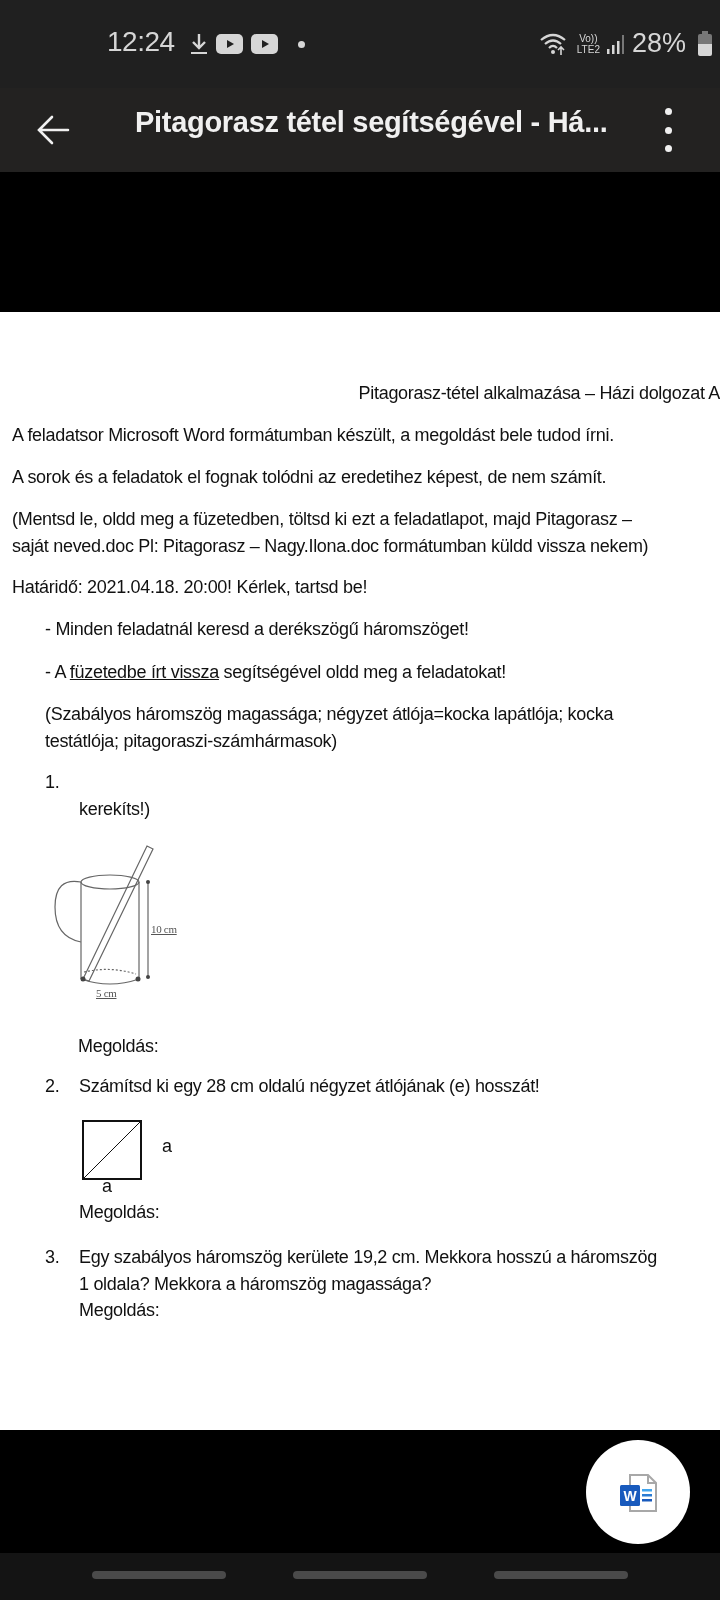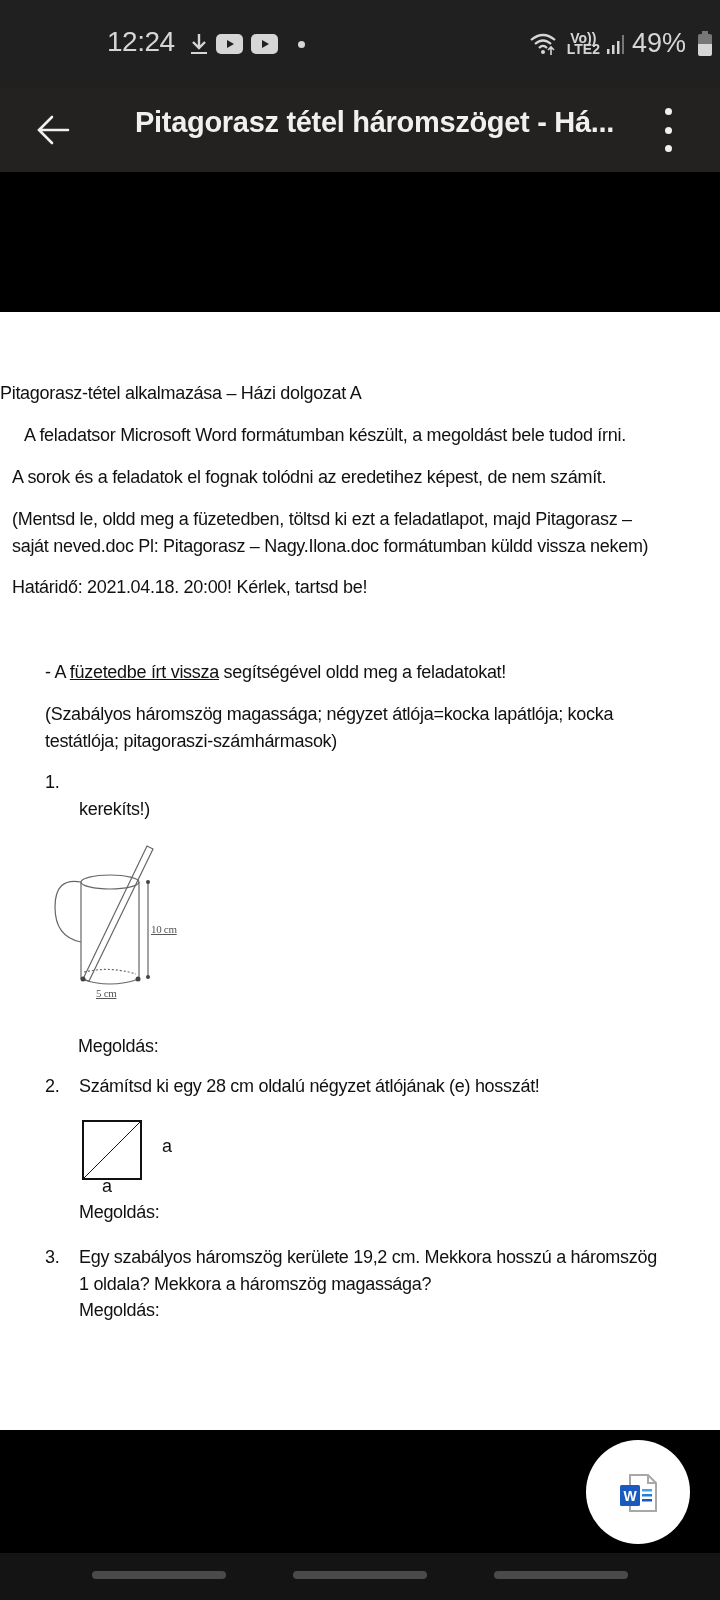--- a/index.html
+++ b/index.html
@@ -5,21 +5,21 @@
   html, body { margin:0; padding:0; }
   body { width:720px; height:1600px; position:relative; background:#000; overflow:hidden;
          font-family:"Liberation Sans", sans-serif; }
   .statusbar { position:absolute; left:0; top:0; width:720px; height:88px; background:#202020; color:#d6d6d6;padding-left:44px; }
   .sb-time { position:absolute; left:107px; top:26px; font-size:28px; letter-spacing:-0.5px; }
   .sb-left-icons { position:absolute; left:190px; top:32px; display:flex; align-items:center; gap:8px; }
   .yt { width:27px; height:20px; background:#d6d6d6; border-radius:5px; position:relative; }
   .yt::after { content:""; position:absolute; left:11px; top:6px; border-left:7px solid #202020; border-top:4px solid transparent; border-bottom:4px solid transparent; }
   .dot { width:7px; height:7px; border-radius:50%; background:#d6d6d6; margin-left:12px; }
   .sb-right { position:absolute; right:50px; top:28px; display:flex; align-items:center; gap:6px; }
-  .lte { font-size:14px; line-height:11px; text-align:center;font-weight:bold; }
+  .lte { font-size:10px; line-height:11px; text-align:center; }
   .sb-batt-txt { font-size:27px; }
   .batt { position:absolute; right:52px; top:34px; width:14px; height:22px; border-radius:2px; background:linear-gradient(#777 0 45%, #d6d6d6 45% 100%); }
   .batt::before { content:""; position:absolute; left:4px; top:-3px; width:6px; height:3px; background:#777; }
 
   .appbar { position:absolute; left:0; top:88px; width:720px; height:84px; background:#232221; }
   .back { position:absolute; left:34px; top:22px; width:40px; height:40px; }
   .title { position:absolute; left:135px; top:18px; font-size:29px; font-weight:bold; color:#f0f0f0; letter-spacing:-0.3px; white-space:nowrap; }
   .kebab { position:absolute; left:660px; top:20px; width:16px; height:44px; display:flex; flex-direction:column; justify-content:space-between; align-items:center; }
   .kebab span { width:7px; height:7px; border-radius:50%; background:#f0f0f0; }
 
@@ -61,47 +61,48 @@
     <div class="lte">
       <div>Vo))</div>
       <div>LTE2</div>
     </div>
     <svg width="20" height="22" viewBox="0 0 20 22">
       <rect x="1" y="16" width="2.5" height="5" fill="#d6d6d6"></rect>
       <rect x="6" y="12" width="2.5" height="9" fill="#d6d6d6"></rect>
       <rect x="11" y="8" width="2.5" height="13" fill="#d6d6d6"></rect>
       <rect x="16" y="2" width="2" height="19" fill="#777"></rect>
     </svg>
-    <div class="sb-batt-txt">49%</div>
+    <div class="sb-batt-txt">28%</div>
     <div style="width:22px"></div>
   </div>
   <div class="batt"></div>
 </div>
 
 <div class="appbar">
   <svg class="back" viewBox="0 0 40 40">
     <path d="M34 20 H6 M18 7 L5 20 L18 33" stroke="#f0f0f0" stroke-width="2.6" fill="none" stroke-linecap="round"></path>
   </svg>
-  <div class="title">Pitagorasz tétel háromszöget - Há...</div>
+  <div class="title">Pitagorasz tétel segítségével - Há...</div>
   <div class="kebab">
       <span></span>
       <span></span>
       <span></span>
     </div>
 </div>
 
 <div class="blackband"></div>
 
 <div class="doc">
-  <div class="p" style="left:0;width:720px;text-align:left;top:71px;">Pitagorasz-tétel alkalmazása – Házi dolgozat A</div>
-  <div class="p" style="left:12px;top:113px;margin-left:12px;">A feladatsor Microsoft Word formátumban készült, a megoldást bele tudod írni.</div>
+  <div class="p" style="left:0;width:720px;text-align:right;top:71px;">Pitagorasz-tétel alkalmazása – Házi dolgozat A</div>
+  <div class="p" style="left:12px;top:113px;">A feladatsor Microsoft Word formátumban készült, a megoldást bele tudod írni.</div>
   <div class="p" style="left:12px;top:155px;">A sorok és a feladatok el fognak tolódni az eredetihez képest, de nem számít.</div>
   <div class="p" style="left:12px;top:197px;">(Mentsd le, oldd meg a füzetedben, töltsd ki ezt a feladatlapot, majd Pitagorasz –</div>
   <div class="p" style="left:12px;top:224px;">saját neved.doc Pl: Pitagorasz – Nagy.Ilona.doc formátumban küldd vissza nekem)</div>
   <div class="p" style="left:12px;top:265px;">Határidő: 2021.04.18. 20:00! Kérlek, tartsd be!</div>
+  <div class="p" style="left:45px;top:307px;">- Minden feladatnál keresd a derékszögű háromszöget!</div>
   <div class="p" style="left:45px;top:350px;">
     <span>- A </span><span class="u">füzetedbe írt vissza</span><span> segítségével oldd meg a feladatokat!</span>
   </div>
   <div class="p" style="left:45px;top:392px;">(Szabályos háromszög magassága; négyzet átlója=kocka lapátlója; kocka</div>
   <div class="p" style="left:45px;top:419px;">testátlója; pitagoraszi-számhármasok)</div>
 
   <div class="p" style="left:45px;top:460px;">1.</div>
   <div class="p" style="left:79px;top:487px;">kerekíts!)</div>
   <svg style="position:absolute;left:50px;top:530px;" width="110" height="150" viewBox="0 0 110 150">
     <g stroke="#666" stroke-width="1.2" fill="none">

